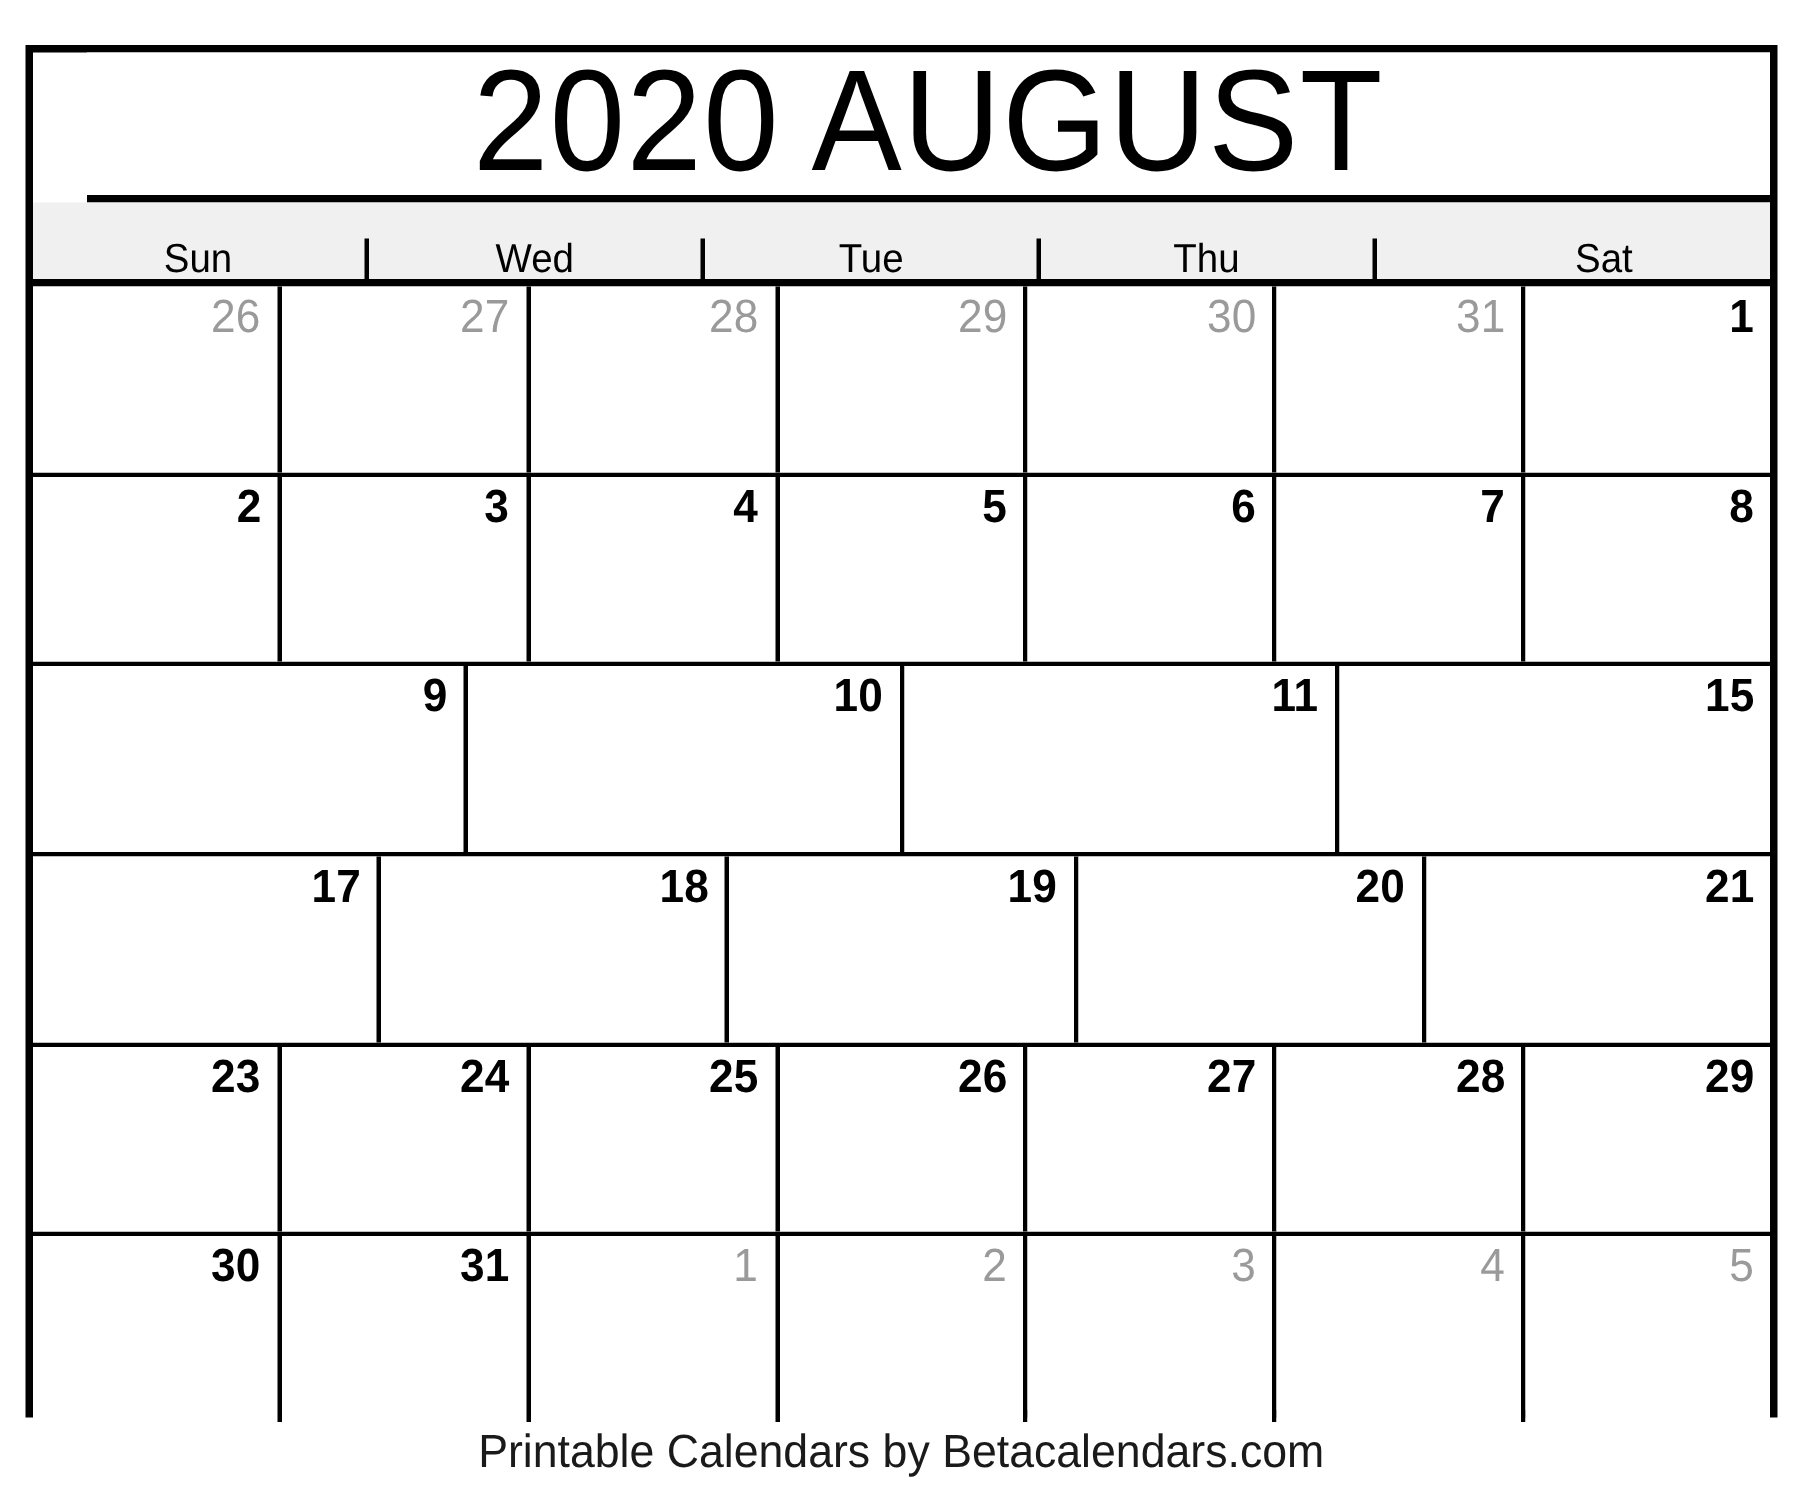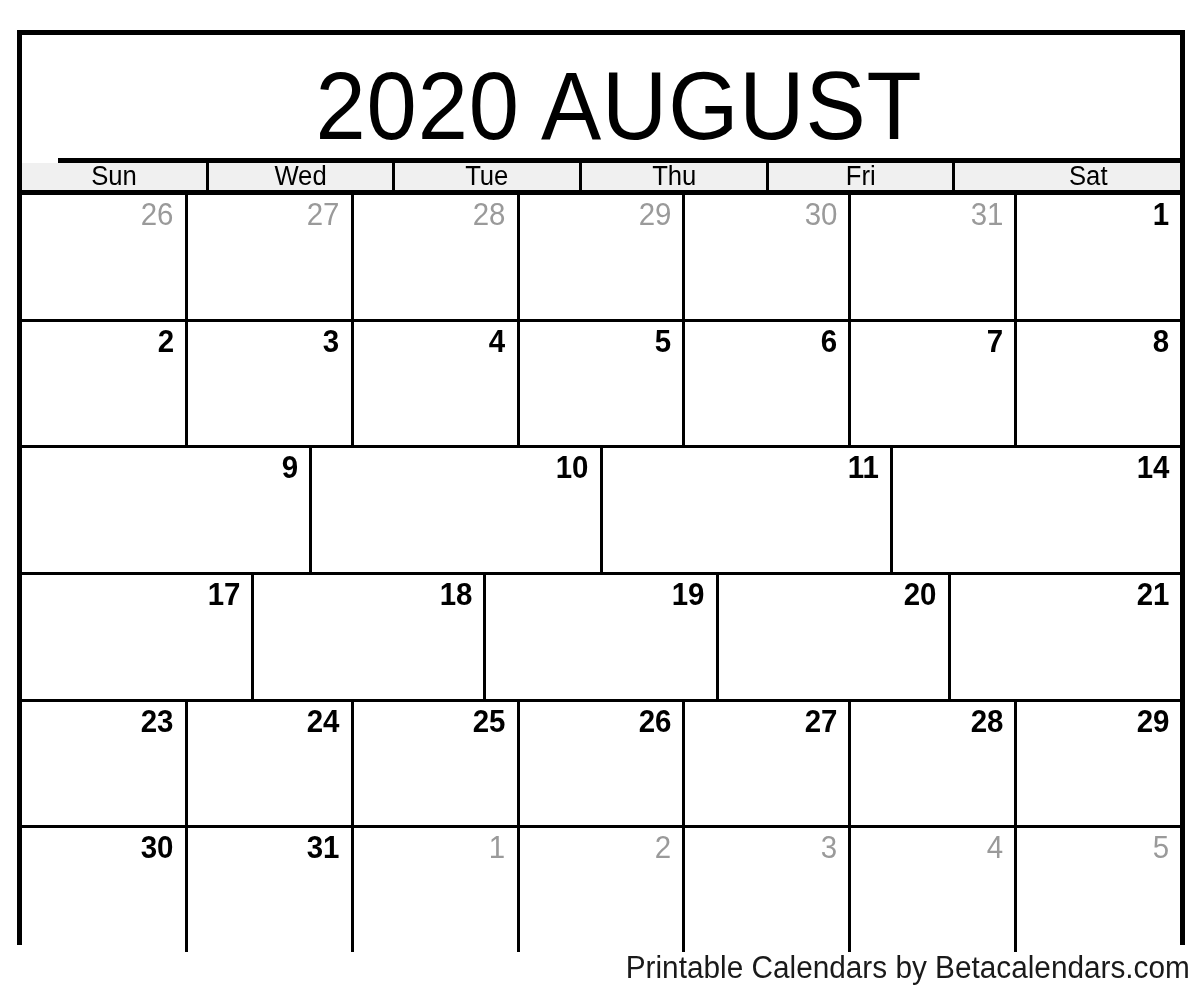--- a/index.html
+++ b/index.html
@@ -29,25 +29,25 @@
     top: 30px;
     width: 1168px;
     height: 915px;
     border: 5px solid #000000;
     box-sizing: border-box;
     background: #ffffff;
   }
 
   
   .title-bar {
-    height: 128px;
+    height: 100px;
     border-bottom: 5px solid #000000;
     box-sizing: border-box;
     display: flex;
-    align-items: flex-end;
+    align-items: center;
     justify-content: center;
     background: #ffffff;
     overflow: hidden;
     margin-left: 36px;
   }
   .title-text {
     font-family: "Liberation Sans", sans-serif;
     font-weight: 400;
     font-size: 96px;
     line-height: 96px;
@@ -55,21 +55,21 @@
     color: #000000;
     transform: scaleX(0.94);
     transform-origin: center center;
     white-space: nowrap;
     padding-bottom: 4px;
   }
 
   
   .weekday-row {
     display: flex;
-    height: 32px;
+    height: 56px;
     border-bottom: 5px solid #000000;
     box-sizing: border-box;
     background: #f0f0f0;
     align-items: flex-end;
   }
   .weekday-cell {
     flex: 1 1 0;
     border-right: 3px solid #000000;
     box-sizing: border-box;
     display: flex;
@@ -131,21 +131,21 @@
     font-weight: 400;
     color: #9a9a9a;
   }
 
   
   .footer {
     position: absolute;
     left: 0;
     top: 950px;
     width: 1202px;
-    text-align: right;
+    text-align: center;
   }
   .footer-text {
     font-family: "Liberation Sans", sans-serif;
     font-weight: 400;
     font-size: 31px;
     line-height: 36px;
     color: #1a1a1a;
     transform: scaleX(0.96);
     display: inline-block;
     white-space: nowrap;
@@ -169,23 +169,20 @@
         <div class="weekday-cell">
           <span class="weekday-label">Wed</span>
         </div>
         <div class="weekday-cell">
           <span class="weekday-label">Tue</span>
         </div>
         <div class="weekday-cell">
           <span class="weekday-label">Thu</span>
         </div>
         <div class="weekday-cell">
-          <span class="weekday-label">Fri</span>
-        </div>
-        <div class="weekday-cell">
           <span class="weekday-label">Sat</span>
         </div>
       </div>
 
     <div class="weeks-body">
         <div class="week-row">
           <div class="day-cell adjacent-month">
             <span class="day-number">26</span>
           </div>
           <div class="day-cell adjacent-month">
@@ -234,21 +231,21 @@
           <div class="day-cell">
             <span class="day-number">9</span>
           </div>
           <div class="day-cell">
             <span class="day-number">10</span>
           </div>
           <div class="day-cell">
             <span class="day-number">11</span>
           </div>
           <div class="day-cell">
-            <span class="day-number">14</span>
+            <span class="day-number">15</span>
           </div>
         </div>
         <div class="week-row">
           <div class="day-cell">
             <span class="day-number">17</span>
           </div>
           <div class="day-cell">
             <span class="day-number">18</span>
           </div>
           <div class="day-cell">

